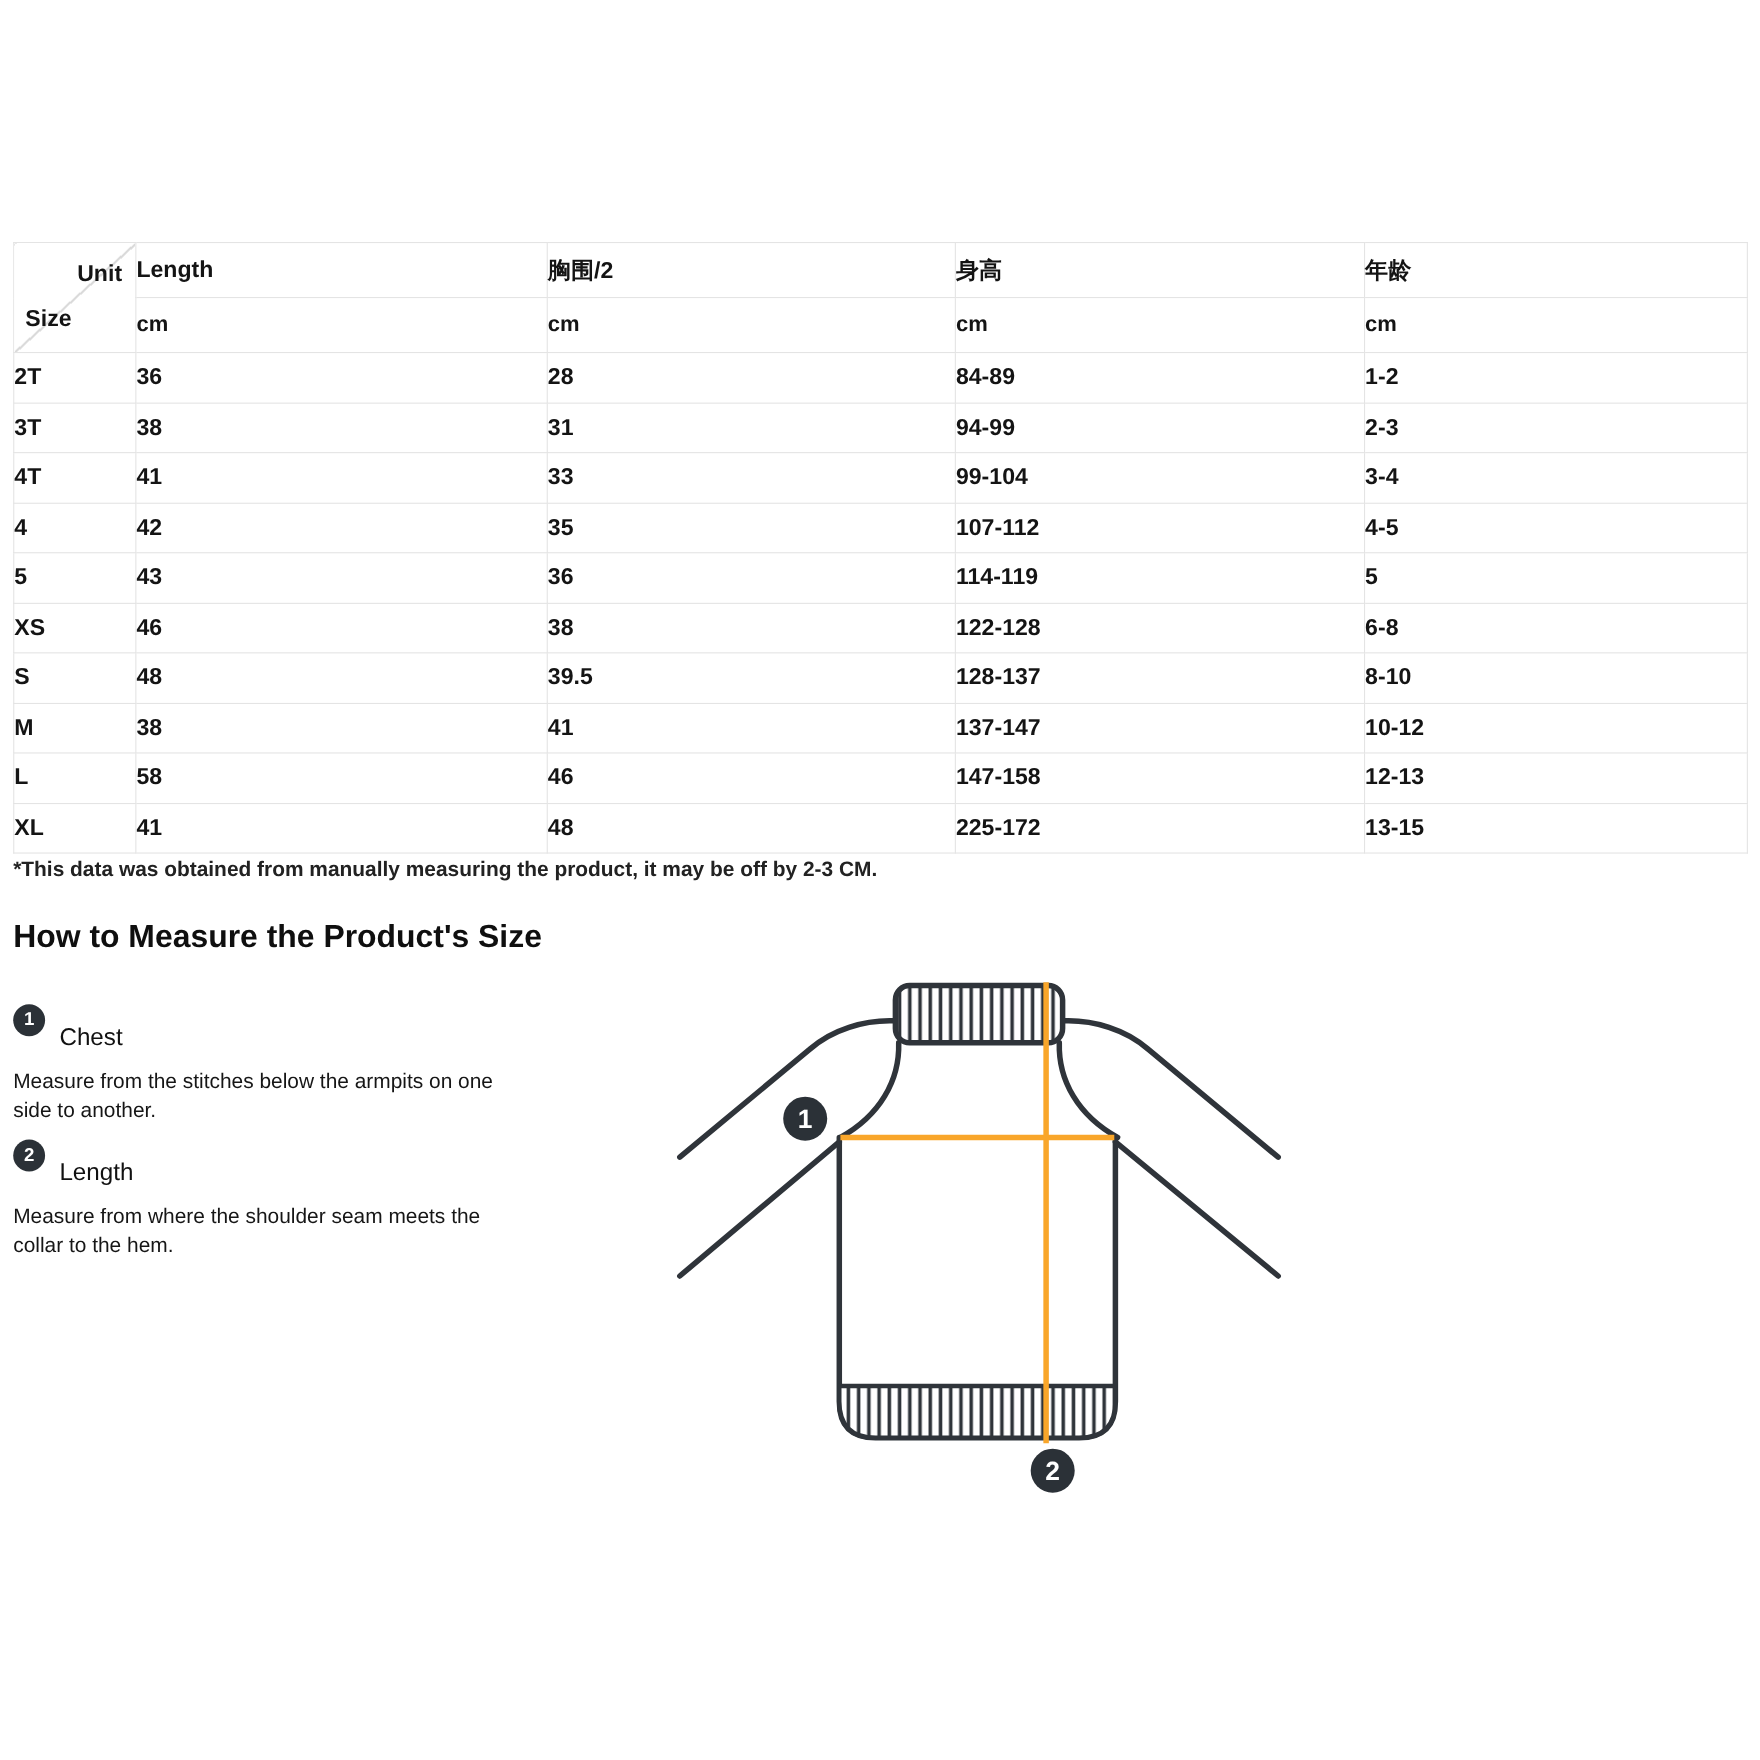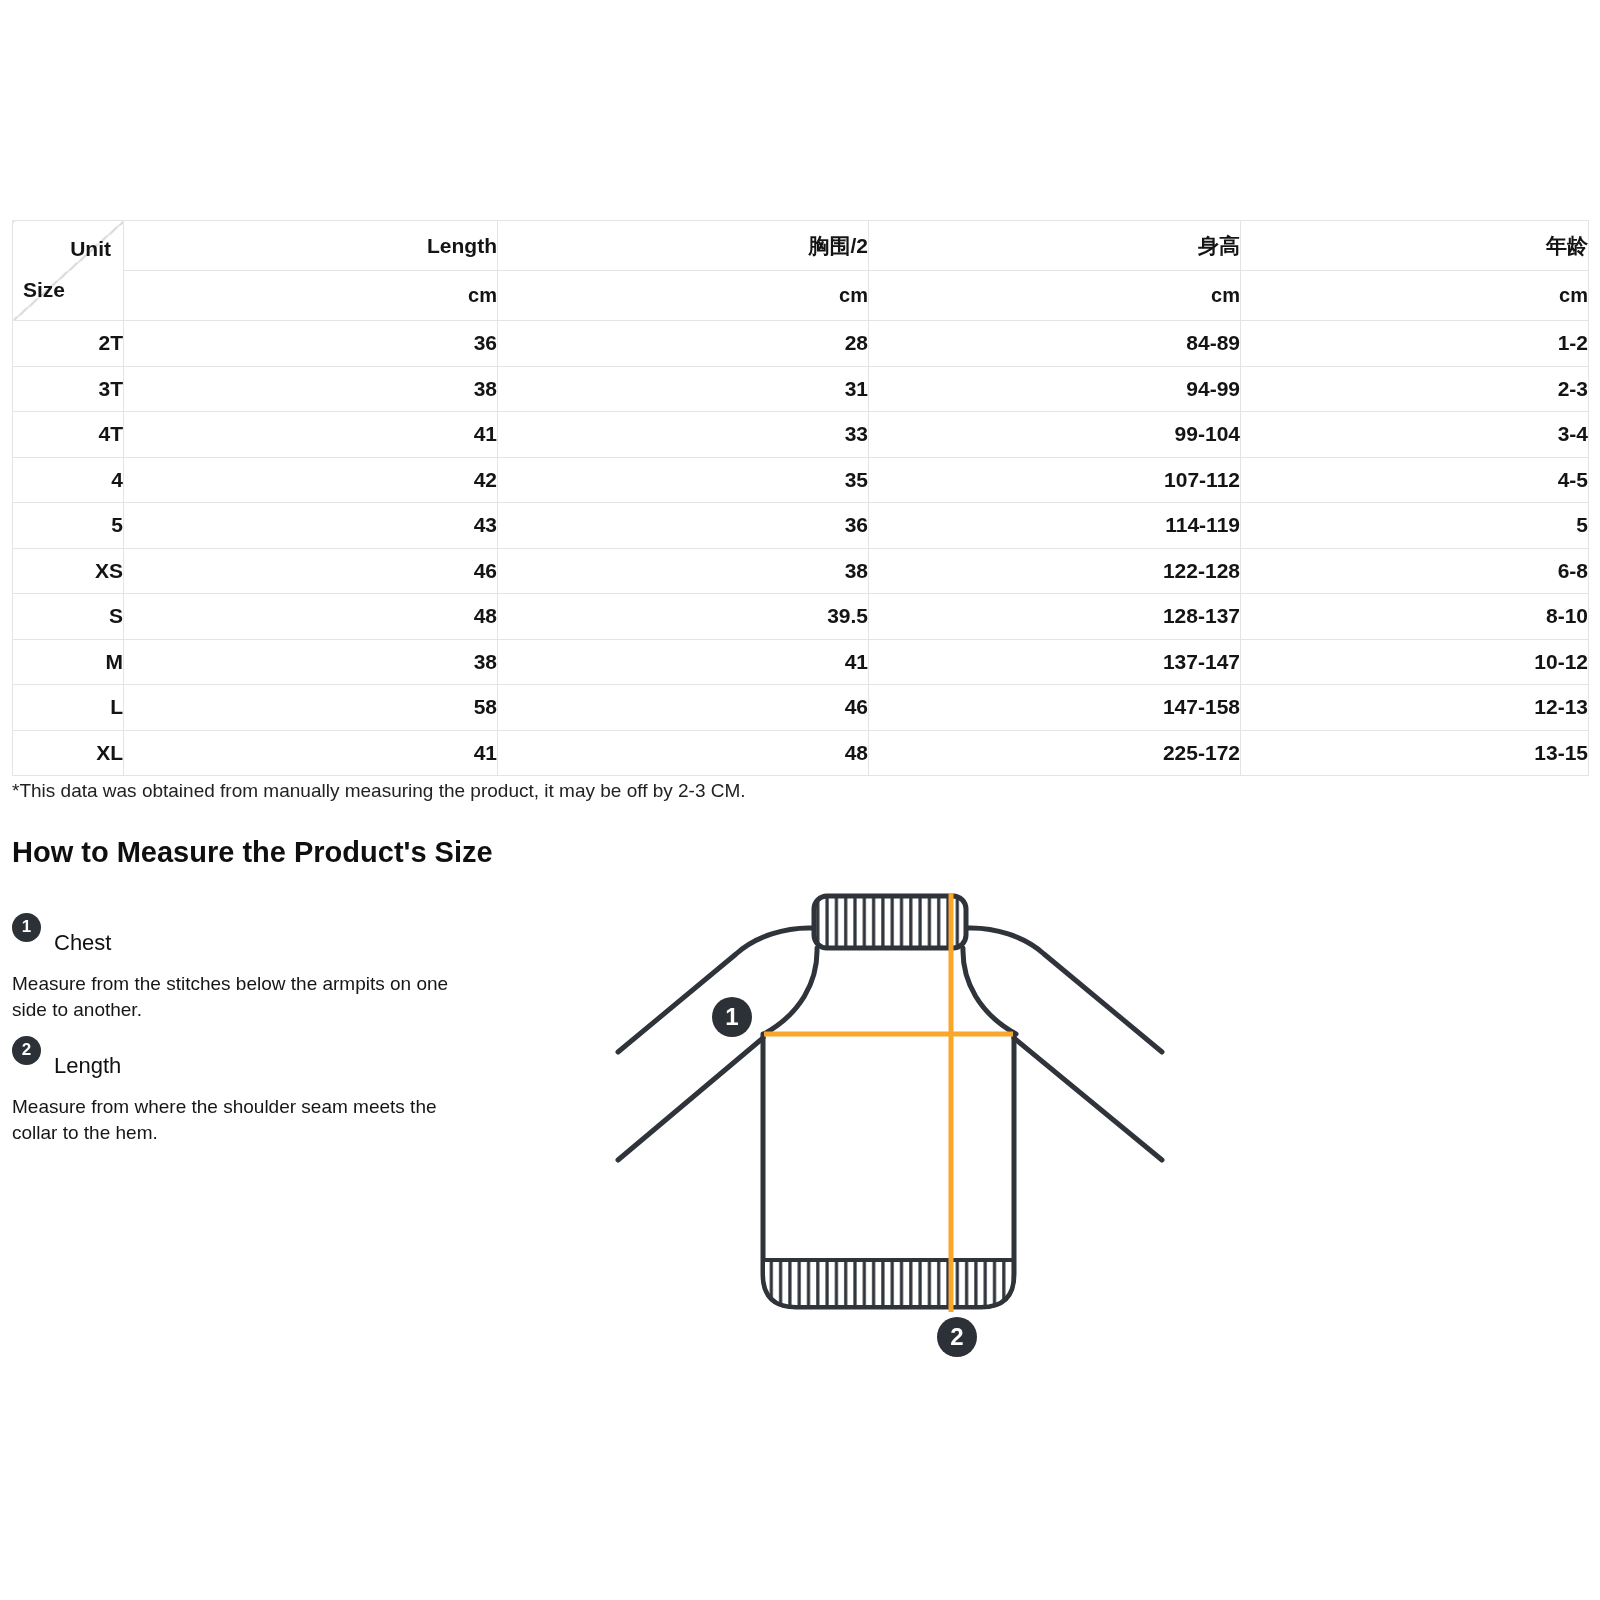--- a/index.html
+++ b/index.html
@@ -6,39 +6,39 @@
   html, body { width: 1600px; height: 1600px; background: #ffffff;
     font-family: "Liberation Sans", "DejaVu Sans", sans-serif; color: #111; }
   body { position: relative; overflow: hidden; }
 
   
   .size-table {
     position: absolute; left: 12px; top: 220px; width: 1576px;
     border-collapse: collapse; table-layout: fixed;
   }
   .size-table th, .size-table td {
-    border: 1px solid #e4e4e4; text-align: right; vertical-align: middle;
+    border: 1px solid #e4e4e4; text-align: left; vertical-align: middle;
     font-weight: bold; font-size: 21px; color: #141414; background: #fff;
   }
   .size-table thead th { height: 50px; }
   .size-table tbody td { height: 45.5px; margin-left: 32px; }
   .size-table .unit-row th { font-size: 20px; }
   .corner-cell {
     position: relative; width: 111px;
     background: linear-gradient(to bottom right,
       #fff calc(50% - 1px), #d9d9d9 calc(50% - 1px),
       #d9d9d9 calc(50% + 1px), #fff calc(50% + 1px)) !important;
   }
   .corner-top { position: absolute; top: 16px; right: 12px; font-size: 21px; }
   .corner-bottom { position: absolute; bottom: 18px; left: 10px; font-size: 21px; }
 
   
   .footnote {
     position: absolute; left: 12px; top: 780px; font-size: 19px;
-    font-weight: 400; color: #222;
+    font-weight: 700; color: #222;
   }
   .section-title {
     position: absolute; left: 12px; top: 836px; font-size: 29px;
     font-weight: 700; color: #0f0f0f;
   }
   .step { position: absolute; left: 12px; display: flex; align-items: center; gap: 13px; }
   .step-1 { top: 898px; }
   .step-2 { top: 1021px; }
   .step-badge {
     width: 29px; height: 29px; border-radius: 50%;

